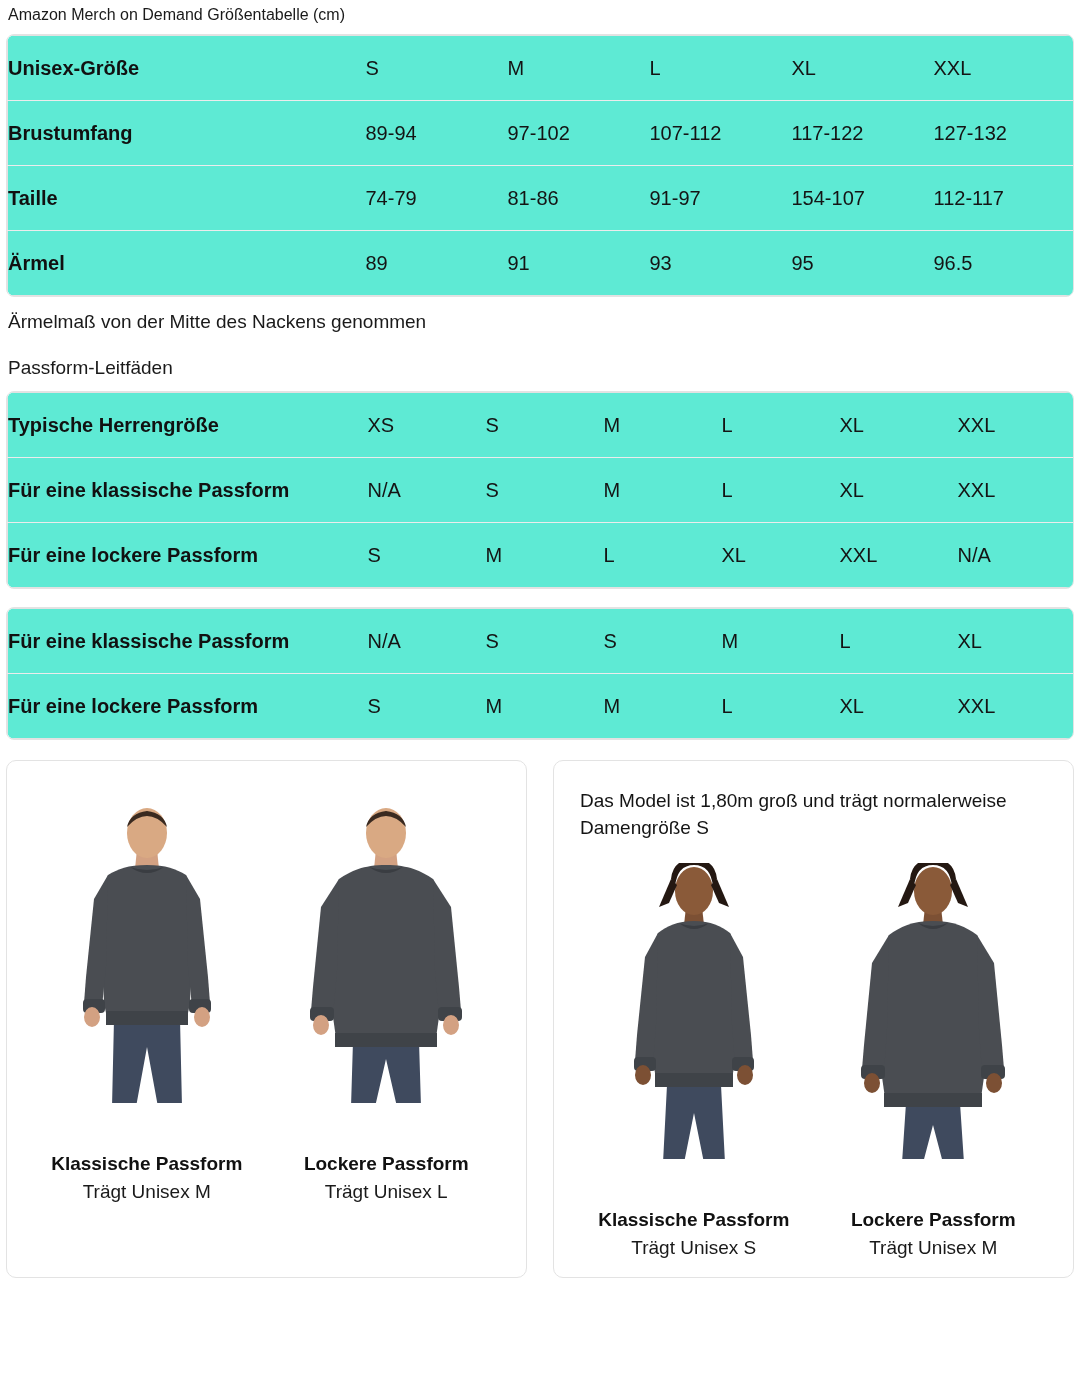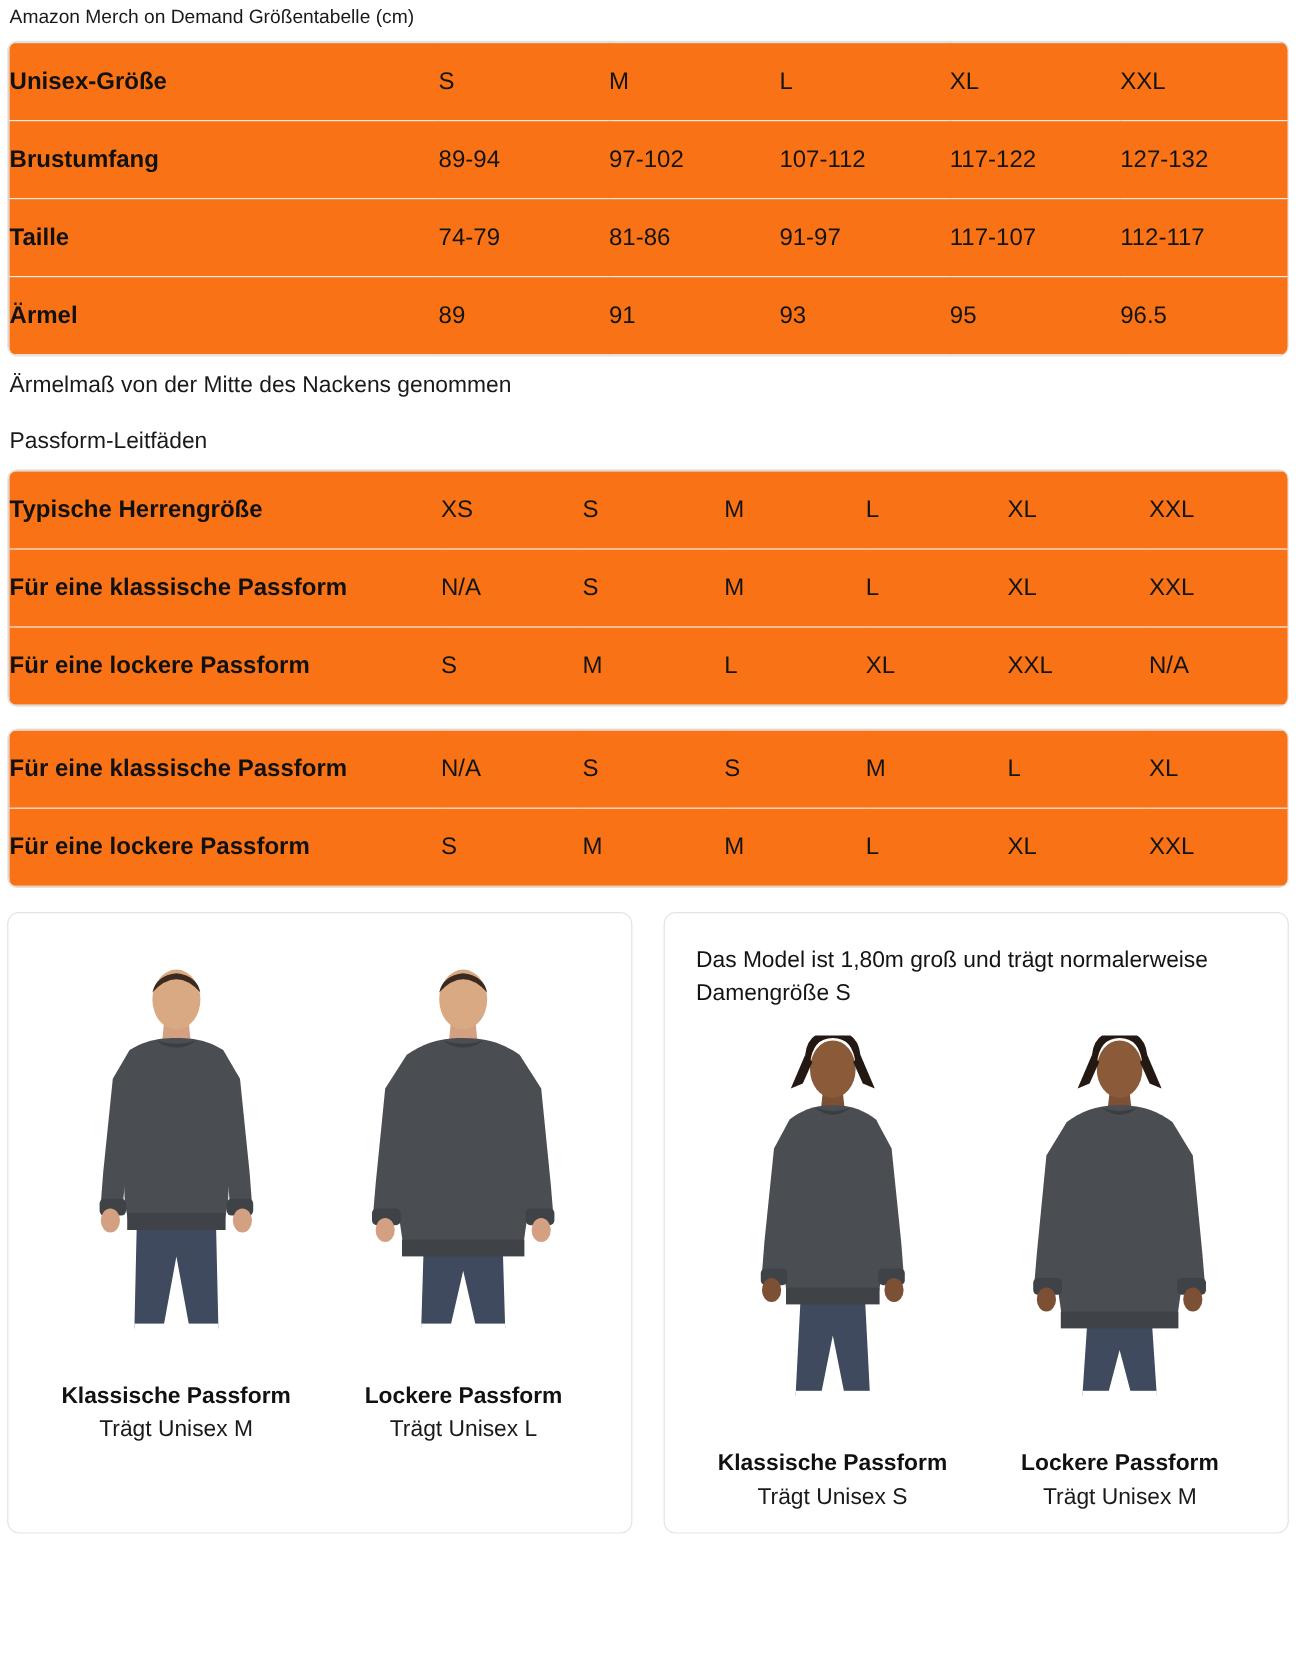--- a/index.html
+++ b/index.html
@@ -26,21 +26,21 @@
     color: #1a1a1a;
     padding: 6px 0 10px 2px;
     font-weight: 400;
   }
   table.sizetable {
     width: 1068px;
     border-collapse: collapse;
     border: 1px solid #e2e2e2;
     border-radius: 8px;
     table-layout: fixed;
-    background: #f97316;
+    background: #5eead4;
   }
   .tablewrap {
     border: 1px solid #e3e3e3;
     border-radius: 8px;
     overflow: hidden;
     width: 1068px;
     box-sizing: border-box;
   }
   table.sizetable td {
     border-bottom: 1px solid #ececec;
@@ -167,21 +167,21 @@
           <td class="val">97-102</td>
           <td class="val">107-112</td>
           <td class="val">117-122</td>
           <td class="val">127-132</td>
         </tr>
         <tr>
           <td class="rowhead">Taille</td>
           <td class="val">74-79</td>
           <td class="val">81-86</td>
           <td class="val">91-97</td>
-          <td class="val">117-107</td>
+          <td class="val">154-107</td>
           <td class="val">112-117</td>
         </tr>
         <tr>
           <td class="rowhead">Ärmel</td>
           <td class="val">89</td>
           <td class="val">91</td>
           <td class="val">93</td>
           <td class="val">95</td>
           <td class="val">96.5</td>
         </tr>

